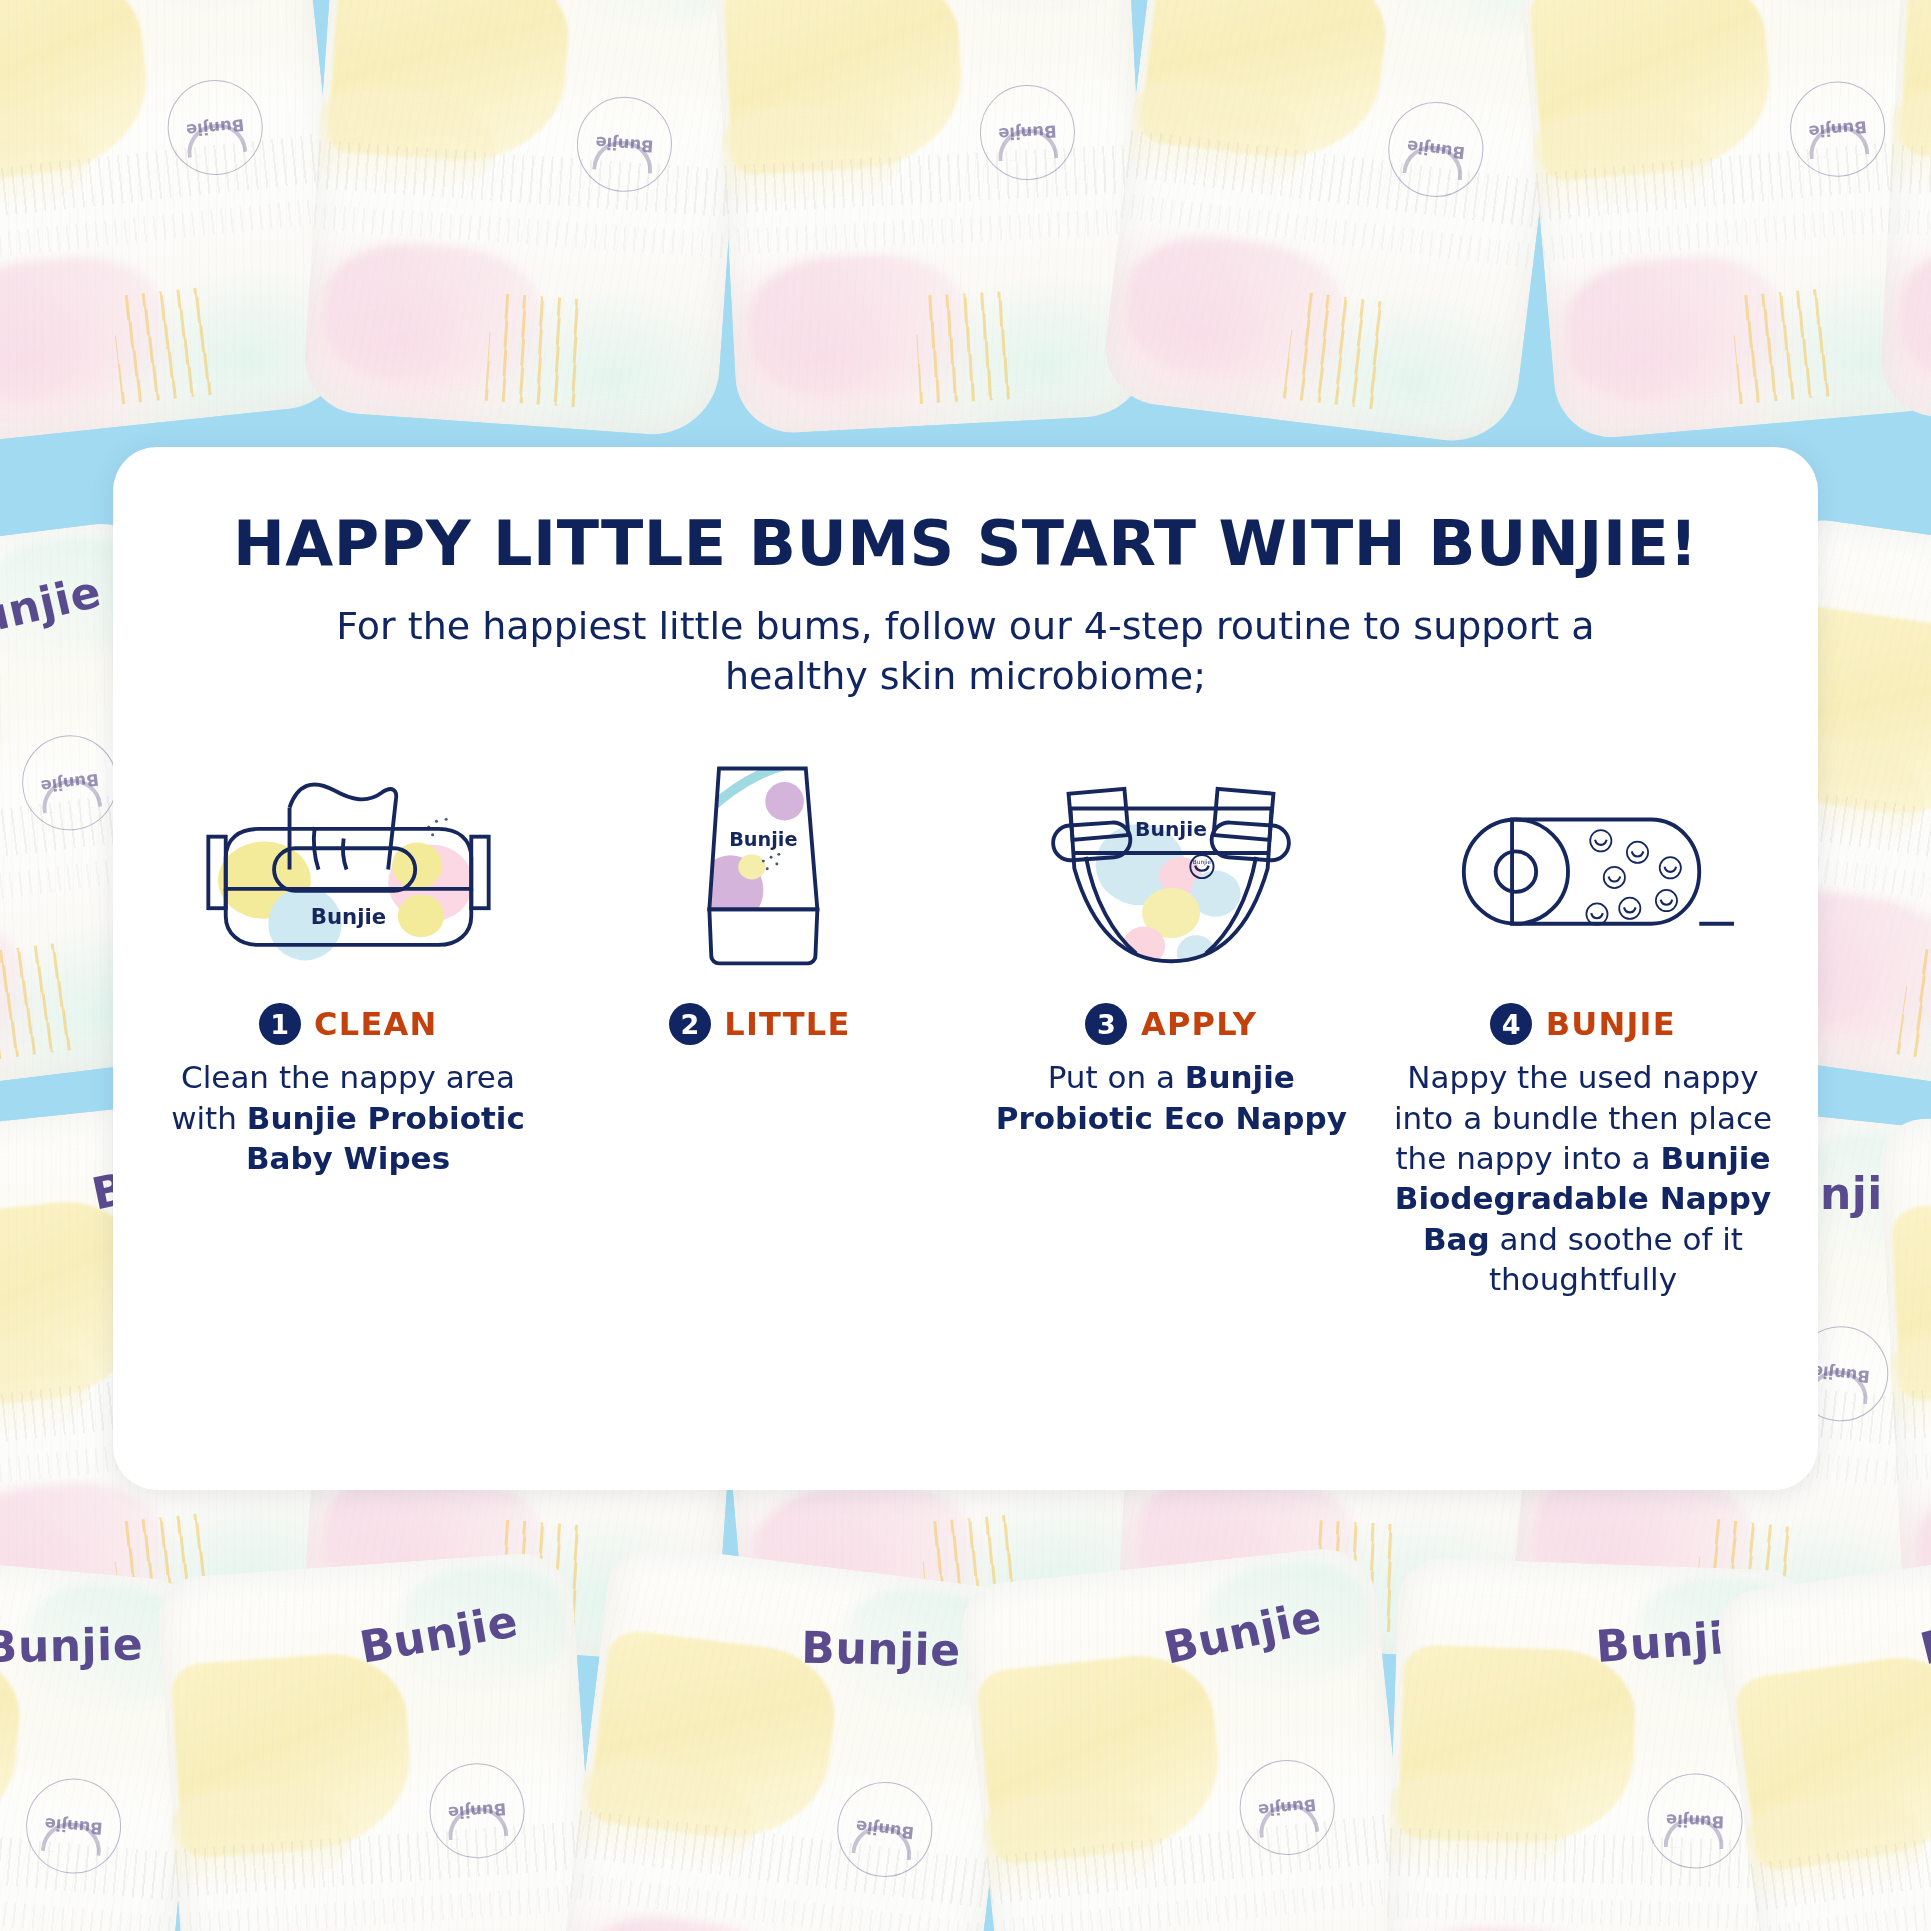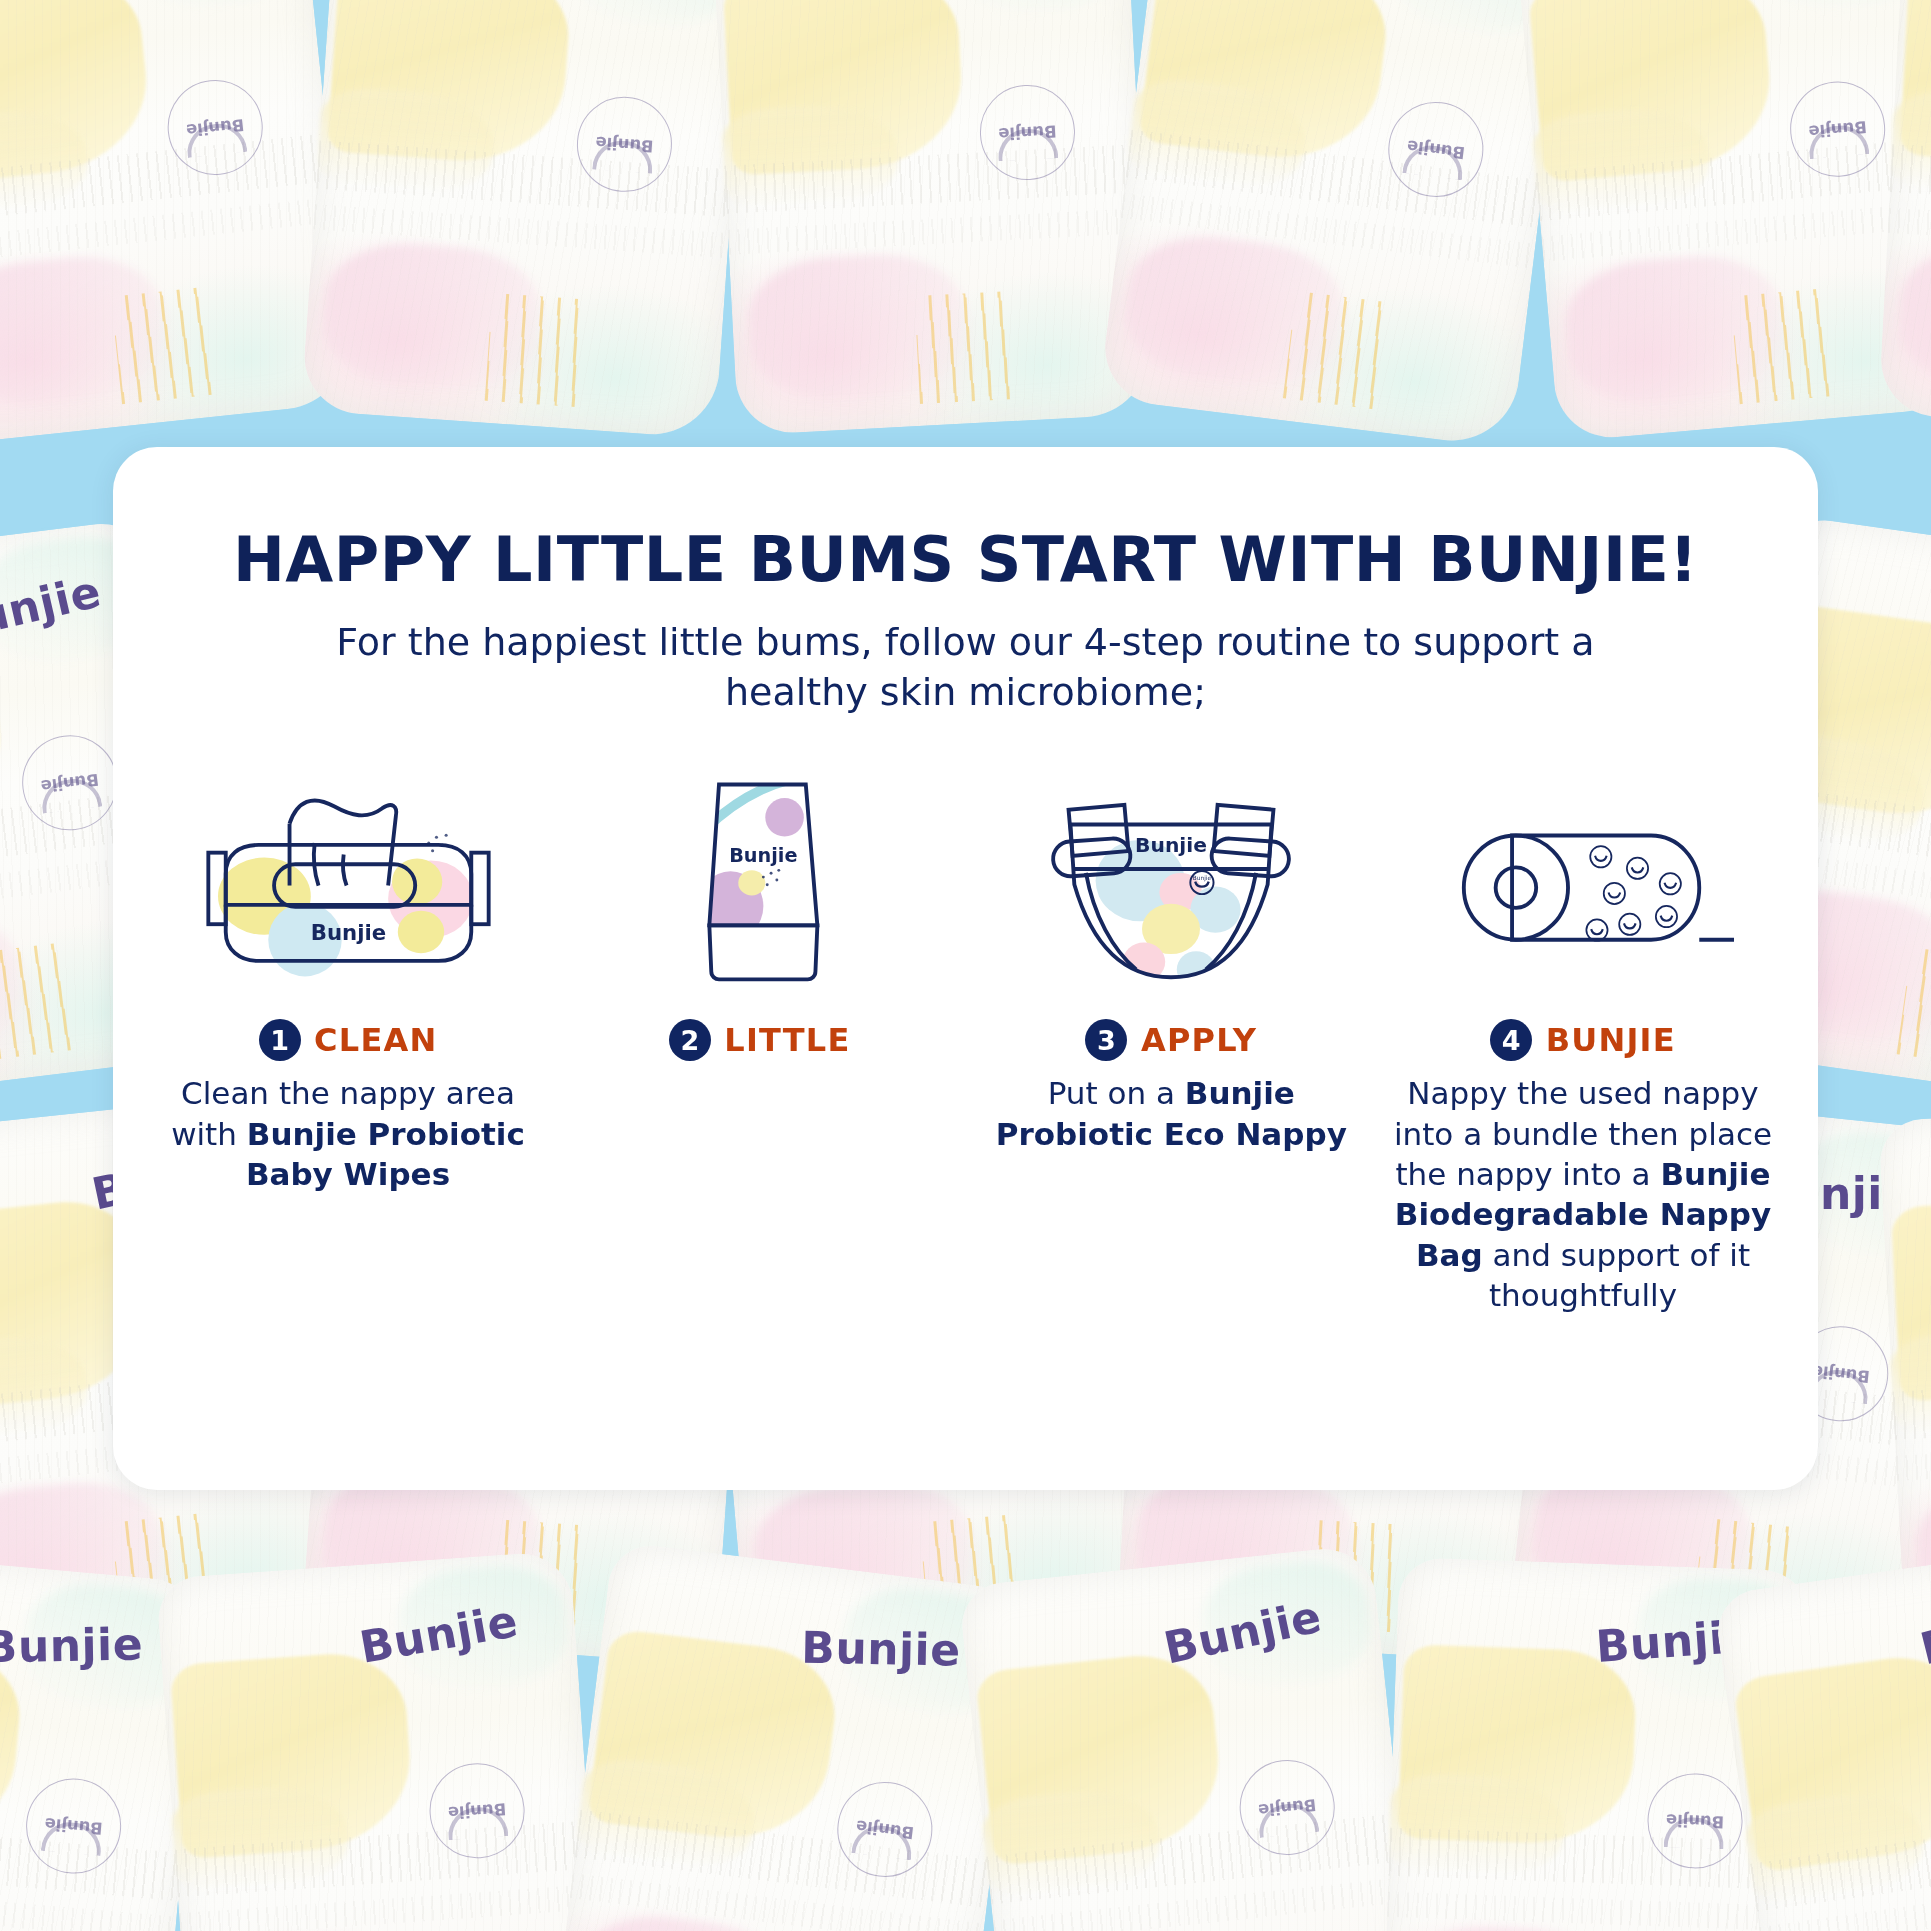--- a/index.html
+++ b/index.html
@@ -165,21 +165,21 @@
     width: 1705px;
     height: 1043px;
     background: #ffffff;
     border-radius: 44px;
     box-shadow: 0 3.9px 25px rgba(40,60,90,0.10);
     z-index: 5;
   }
 
   #headline {
     margin: 0;
-    padding-top: 80px;
+    padding-top: 64px;
     text-align: center;
     font-family: "DejaVu Sans", sans-serif;
     font-size: 62px;
     font-weight: 700;
     letter-spacing: 0.5px;
     color: #0f2259;
     line-height: 1.05;
   }
 
   #subhead {
@@ -735,19 +735,19 @@
                   <circle cx="180" cy="140" r="11"></circle>
                   <path d="M174 139 C176 146 184 146 186 139" stroke-width="2.2"></path>
                 </g>
             </g>
           </svg>
         </div>
         <div class="step-head">
           <span class="step-num">4</span>
           <span class="step-title">BUNJIE</span>
         </div>
-        <div class="step-body"><span>Nappy the used nappy into a bundle then place the nappy into a </span><b>Bunjie Biodegradable Nappy Bag</b><span> and support of it thoughtfully</span></div>
+        <div class="step-body"><span>Nappy the used nappy into a bundle then place the nappy into a </span><b>Bunjie Biodegradable Nappy Bag</b><span> and soothe of it thoughtfully</span></div>
       </div>
 
     </div>
   </div>
 </div>
 
 
 </body></html>

